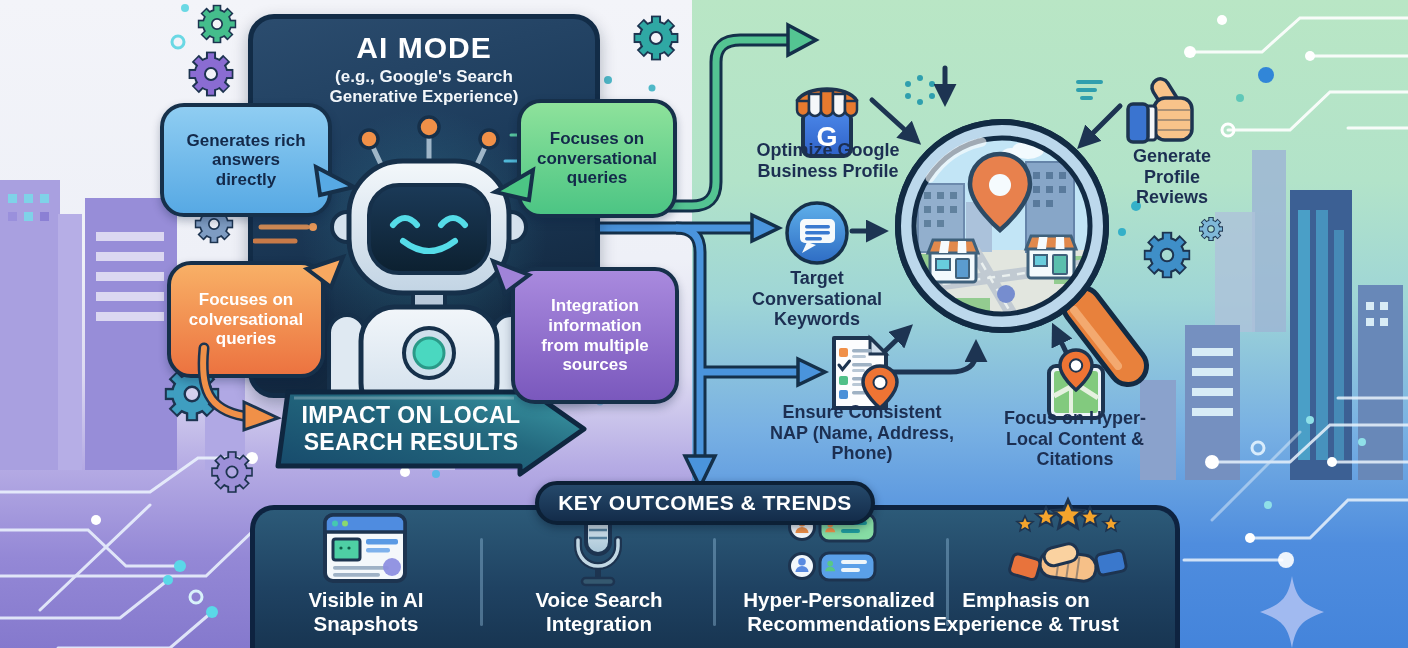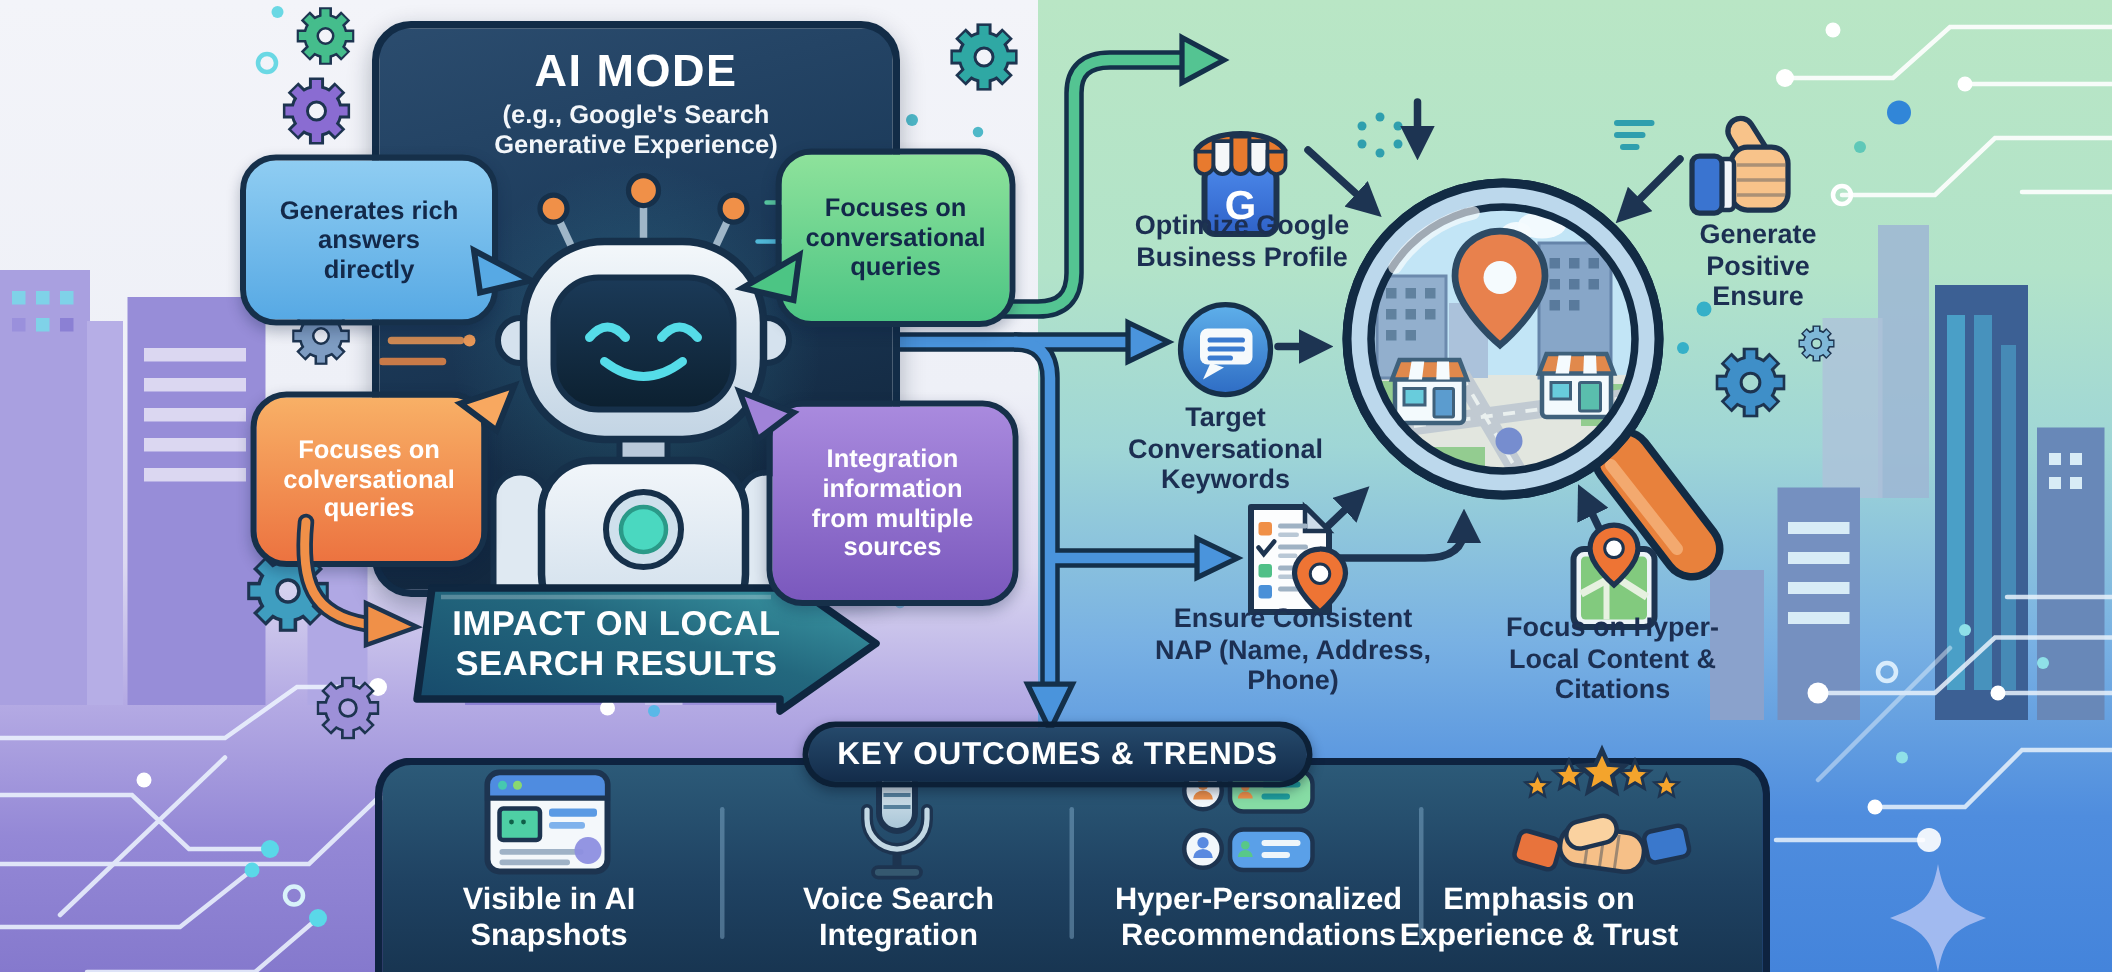--- a/index.html
+++ b/index.html
@@ -428,21 +428,21 @@
 
   <svg class="abs z5" style="left:1128px;top:70px" width="78" height="80" viewBox="0 0 78 80">
     <g transform="translate(36,24) rotate(-32)">
       <rect x="-8" y="-16" width="17" height="36" rx="8.5" fill="#f8c38a" stroke="#1d3450" stroke-width="3.5"></rect>
     </g>
     <rect x="26" y="28" width="38" height="42" rx="11" fill="#f8c38a" stroke="#1d3450" stroke-width="3.5"></rect>
     <path d="M30,40 h32 M30,50 h32 M30,60 h32" stroke="#1d3450" stroke-width="2.2" opacity=".35" fill="none"></path>
     <rect x="16" y="36" width="12" height="34" rx="3" fill="#f2f6fa" stroke="#1d3450" stroke-width="3"></rect>
     <rect x="0" y="34" width="20" height="38" rx="5" fill="#3a74d0" stroke="#1d3450" stroke-width="3.5"></rect>
   </svg>
-  <div class="abs label dark-label z5" style="left:1110px;top:146px;width:124px">Generate Positive Ensure</div>
+  <div class="abs label dark-label z5" style="left:1110px;top:146px;width:124px">Generate Profile Reviews</div>
 
   <svg class="abs z5" style="left:878px;top:98px" width="290" height="310" viewBox="0 0 290 310">
     <defs>
         <clipPath id="lensclip">
           <circle cx="124" cy="128" r="88"></circle>
         </clipPath>
       </defs>
     <g transform="translate(194,196) rotate(50)">
       <rect x="-10" y="-12" width="20" height="24" rx="4" fill="#cfe2f0" stroke="#122b44" stroke-width="4"></rect>
     </g>

